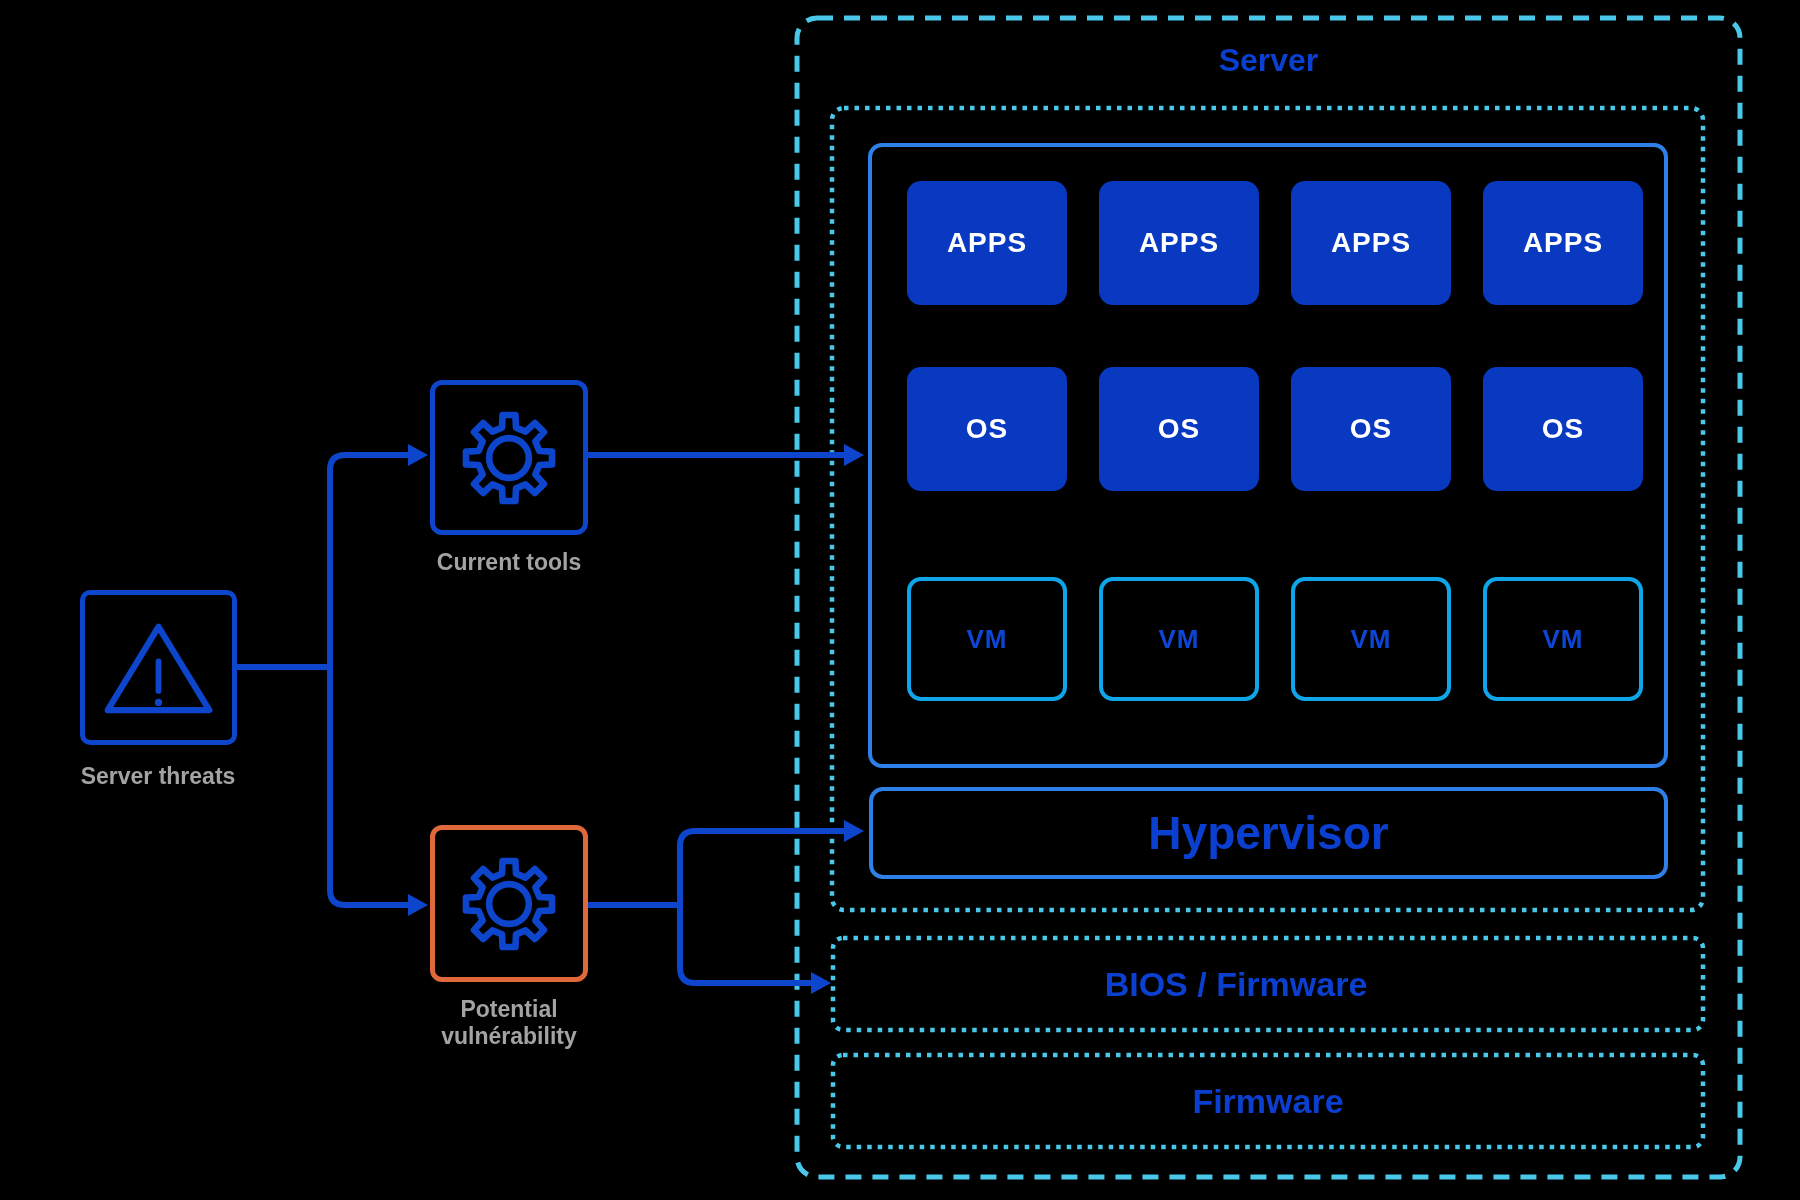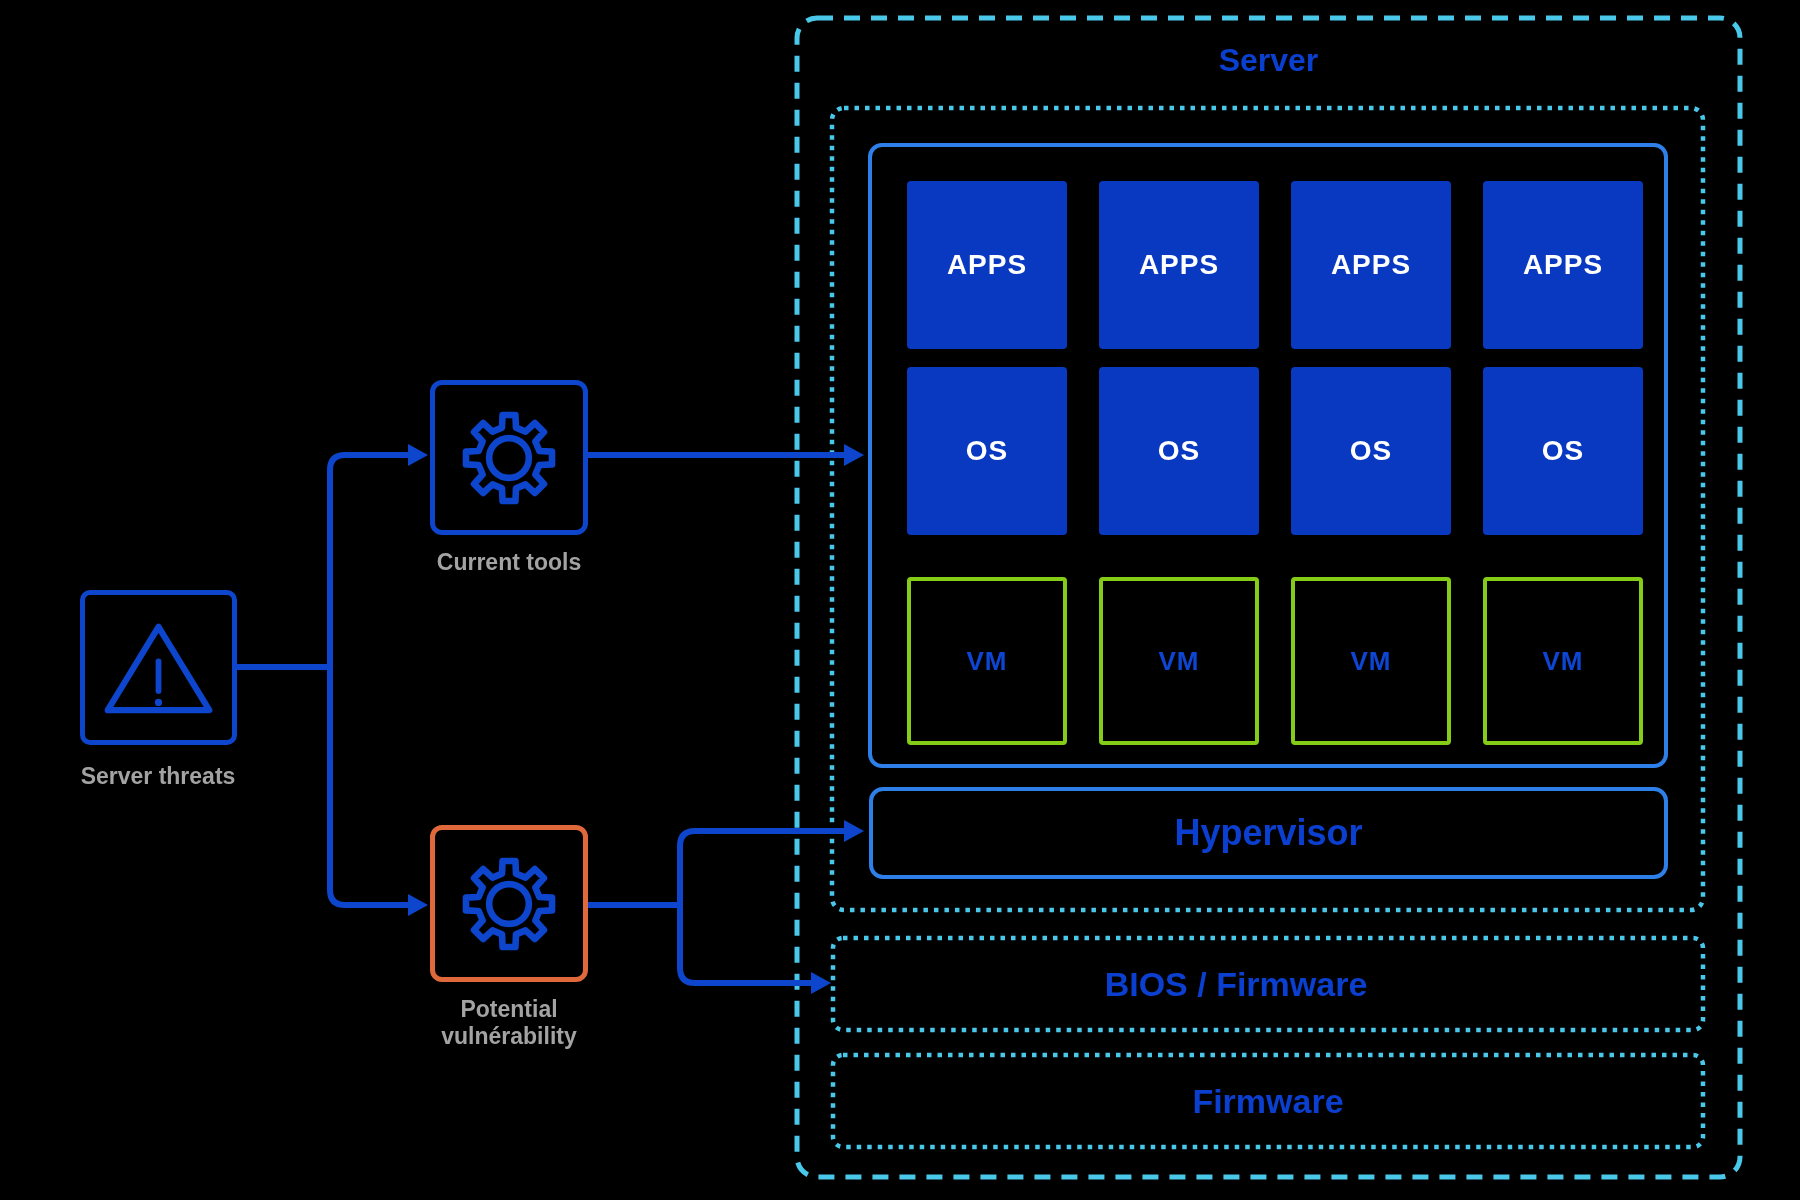--- a/index.html
+++ b/index.html
@@ -5,27 +5,27 @@
   html,body{margin:0;padding:0;background:#000;}
   #canvas{position:relative;width:1800px;height:1200px;background:#000;overflow:hidden;
           font-family:"Liberation Sans", sans-serif;}
   #wires{position:absolute;left:0;top:0;width:1800px;height:1200px;z-index:1;}
   .abs{position:absolute;box-sizing:border-box;}
   .node-box{border:5px solid #0d45cc;border-radius:12px;z-index:2;display:flex;align-items:center;justify-content:center;background:transparent;}
   .node-label{z-index:2;color:#a3a3a3;font-weight:bold;font-size:23px;text-align:center;line-height:27px;}
   .big-label{z-index:2;color:#0b3fd0;font-weight:bold;text-align:center;display:flex;align-items:center;justify-content:center;}
   #server-title{left:797px;top:40px;width:943px;height:40px;font-size:32px;}
   #container-box{left:868px;top:143px;width:800px;height:625px;border:4px solid #2e80e8;border-radius:14px;z-index:2;}
-  .tile{position:absolute;box-sizing:border-box;width:160px;height:168px;border-radius:4px;
+  .tile{position:absolute;box-sizing:border-box;width:160px;height:124px;border-radius:14px;
         display:flex;align-items:center;justify-content:center;font-weight:bold;letter-spacing:1px;}
   .tile.filled{background:#0839c0;color:#ffffff;font-size:28px;}
-  .tile.outline{background:transparent;border:4px solid #84cc16;color:#0d45d4;font-size:26px;}
+  .tile.outline{background:transparent;border:4px solid #0ea5e9;color:#0d45d4;font-size:26px;}
   .col0{left:35px;} .col1{left:227px;} .col2{left:419px;} .col3{left:611px;}
   .row0{top:34px;} .row1{top:220px;} .row2{top:430px;}
-  #hypervisor-box{left:869px;top:787px;width:799px;height:92px;border:4px solid #2e80e8;border-radius:14px;font-size:36px;}
+  #hypervisor-box{left:869px;top:787px;width:799px;height:92px;border:4px solid #2e80e8;border-radius:14px;font-size:46px;}
   #bios-label{left:801px;top:938px;width:870px;height:92px;font-size:34px;}
   #processor-label{left:833px;top:1055px;width:870px;height:92px;font-size:34px;}
   #threats-box{left:80px;top:590px;width:157px;height:155px;border-radius:10px;}
   #tools-box{left:430px;top:380px;width:158px;height:155px;}
   #vuln-box{left:430px;top:825px;width:158px;height:157px;border-color:#e0693c;}
   #threats-label{left:30px;top:763px;width:256px;}
   #tools-label{left:381px;top:549px;width:256px;}
   #vuln-label{left:381px;top:996px;width:256px;}
 </style>
 </head>

